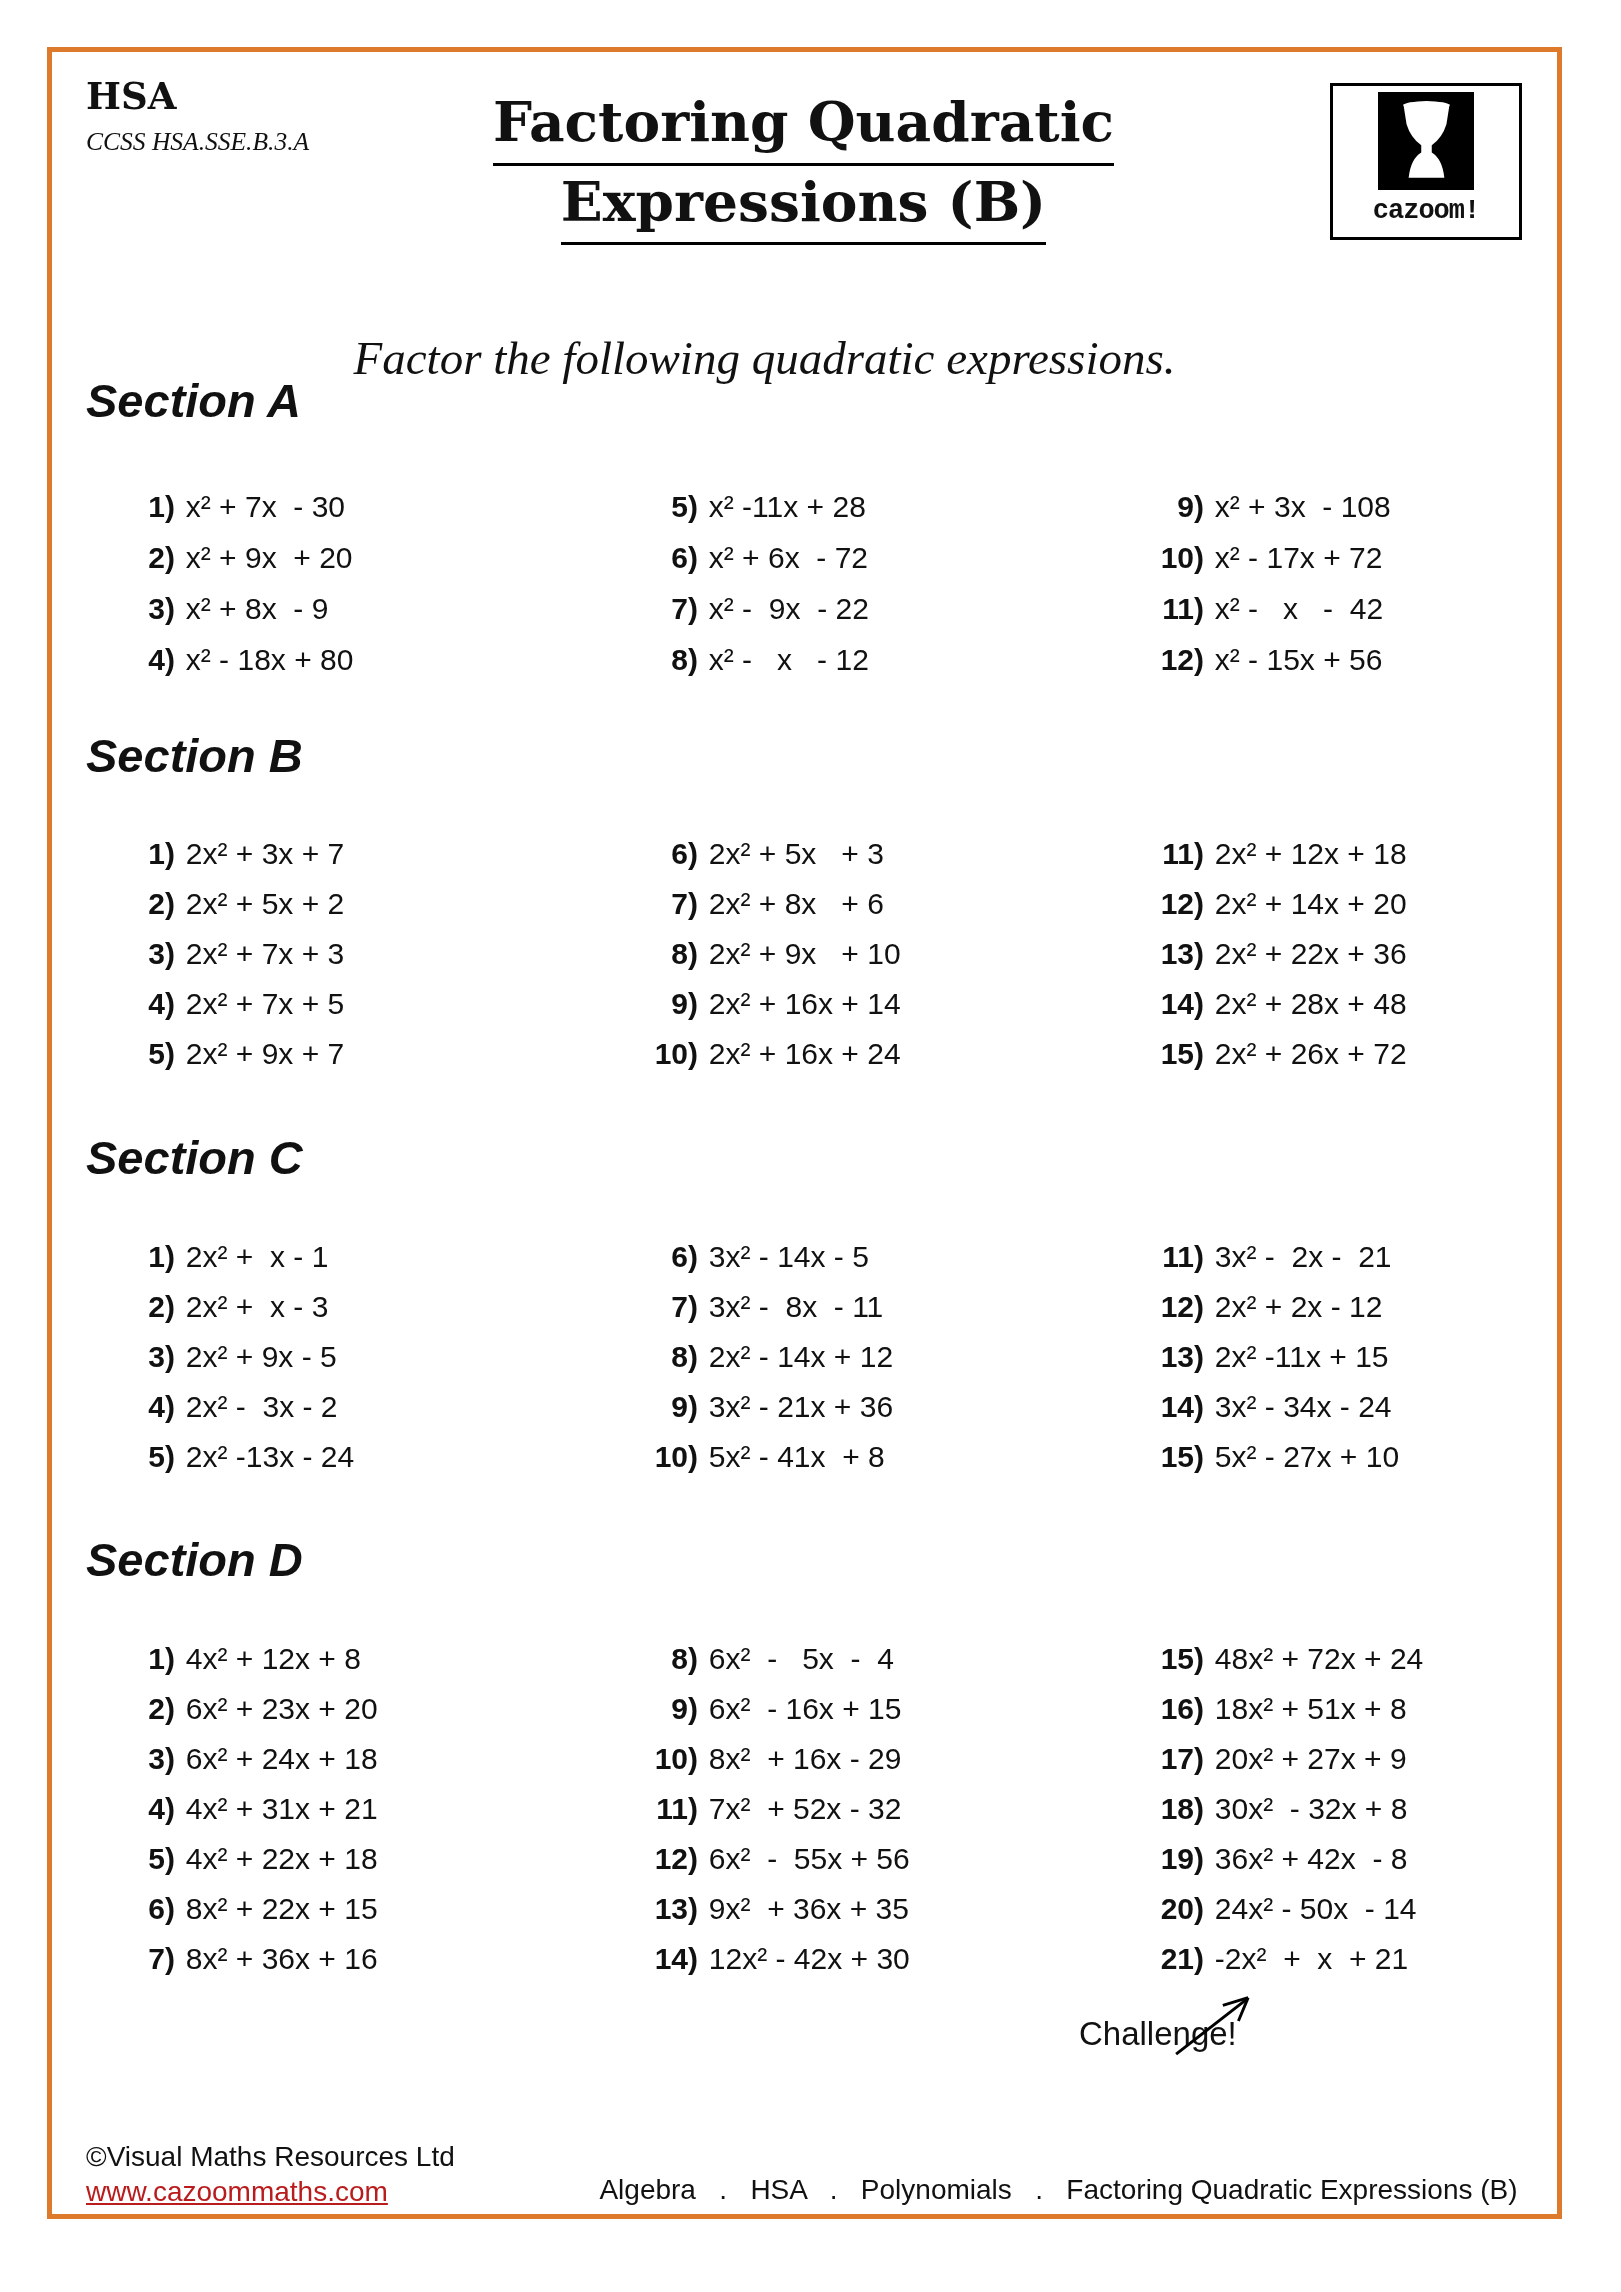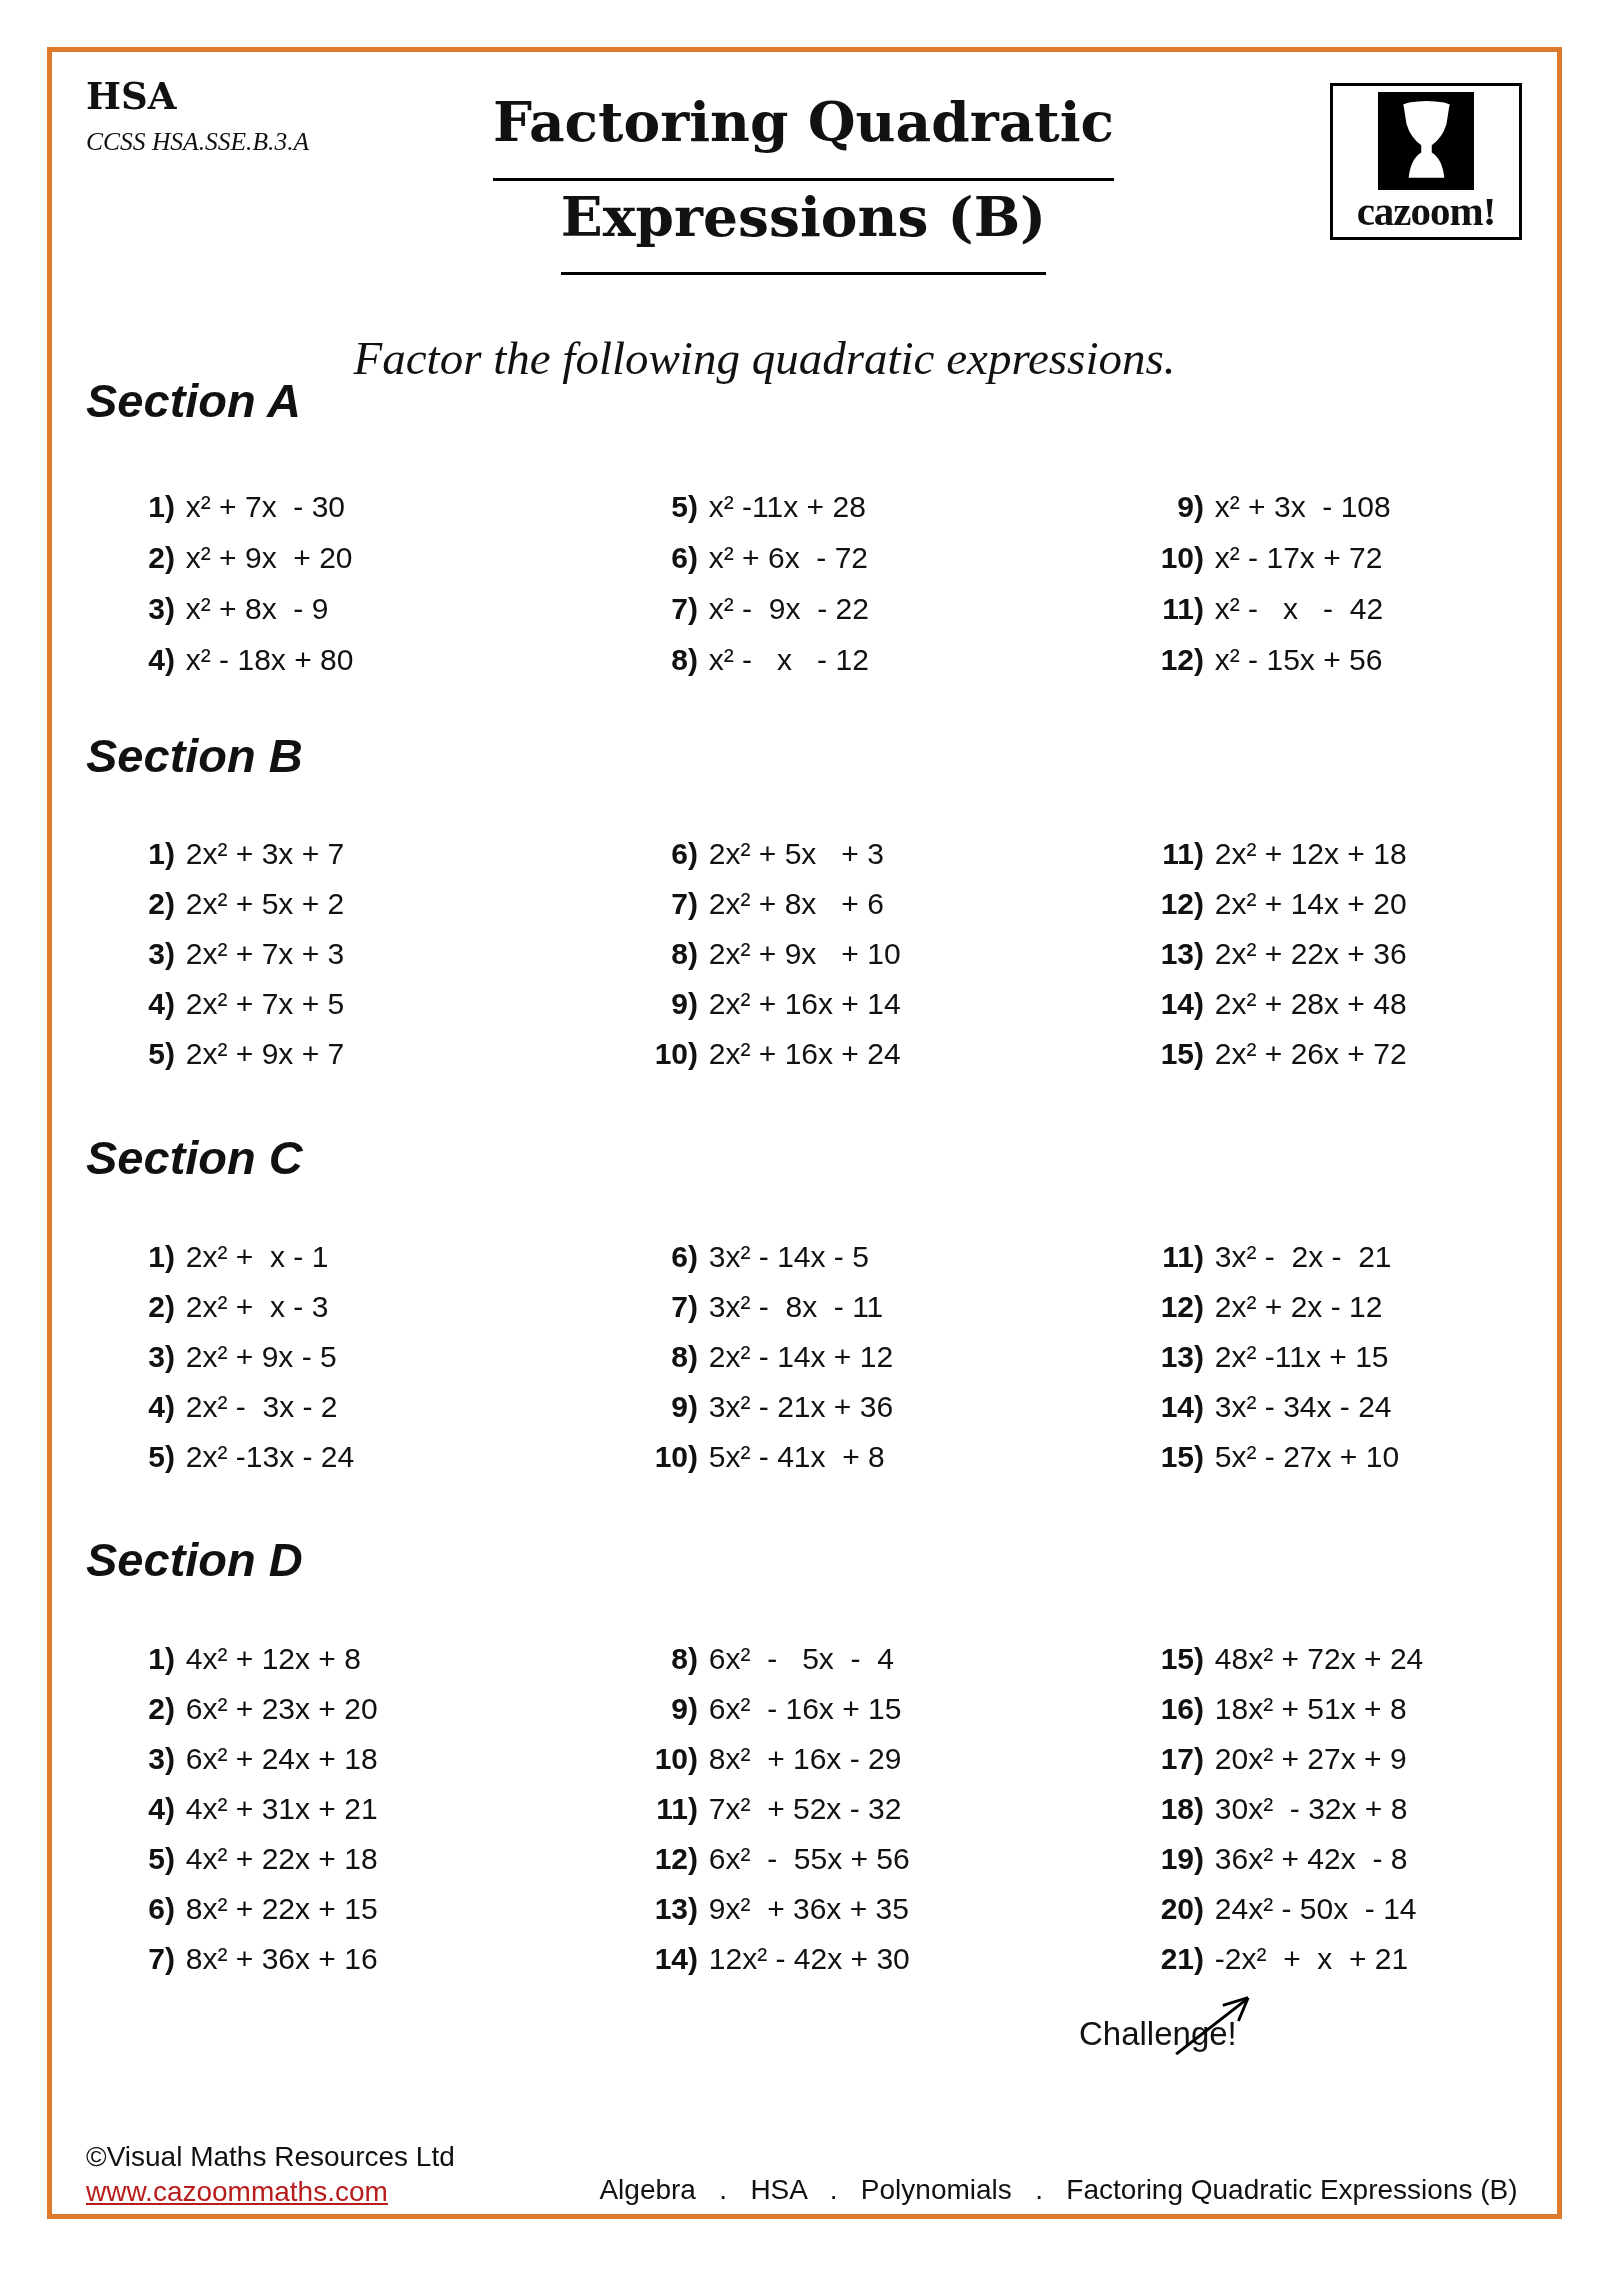--- a/index.html
+++ b/index.html
@@ -12,27 +12,27 @@
     position:absolute;left:47px;top:47px;width:1515px;height:2172px;
     border:5.9px solid #dd7a2c;box-sizing:border-box;background:#fff;
   }
   
   .hsa{position:absolute;left:86px;top:74px;font-family:"DejaVu Serif",serif;font-weight:bold;font-size:37px;}
   .ccss{position:absolute;left:86px;top:127px;font-family:"Liberation Serif",serif;font-style:italic;font-size:25.5px;}
   .title{
     position:absolute;left:294px;top:86px;width:1019px;text-align:center;
     font-family:"DejaVu Serif",serif;font-weight:bold;font-size:55px;line-height:1.32;
   }
-  .title .tline{display:inline-block;border-bottom:3.9px solid #000;padding-bottom:19px;}
+  .title .tline{display:inline-block;border-bottom:3.9px solid #000;padding-bottom:4px;}
   .logo{
     position:absolute;left:1330px;top:83px;width:192px;height:157px;
     border:3.9px solid #000;box-sizing:border-box;background:#fff;text-align:center;
   }
   .logo-black{width:96px;height:98px;background:#000;margin:5.9px auto 0 auto;display:flex;align-items:center;justify-content:center;}
-  .logo-text{font-family:Liberation Serif, serif;font-weight:bold;font-size:41px;line-height:43px;letter-spacing:-1px;}
+  .logo-text{font-family:Liberation Mono, monospace;font-weight:bold;font-size:27px;line-height:43px;letter-spacing:-1px;}
   
   .instruction{
     position:absolute;left:0;top:331px;width:1529px;text-align:center;
     font-family:"Liberation Serif",serif;font-style:italic;font-size:47px;
   }
   
   .sec-head{
     position:absolute;left:86px;font-family:Liberation Sans, sans-serif;
     font-weight:bold;font-style:italic;font-size:47px;line-height:1;
   }

